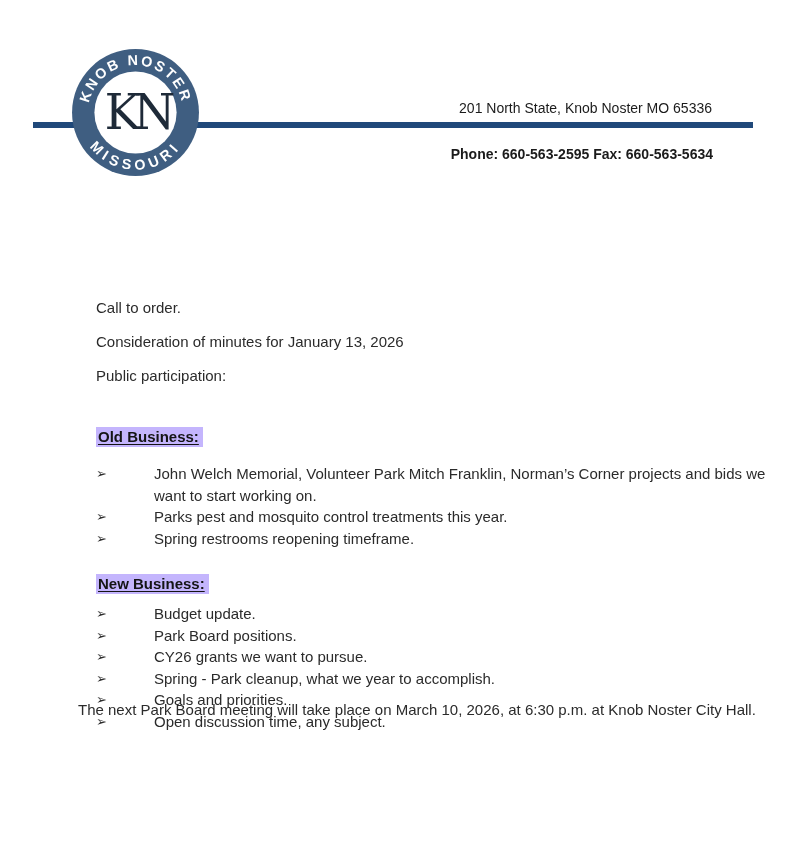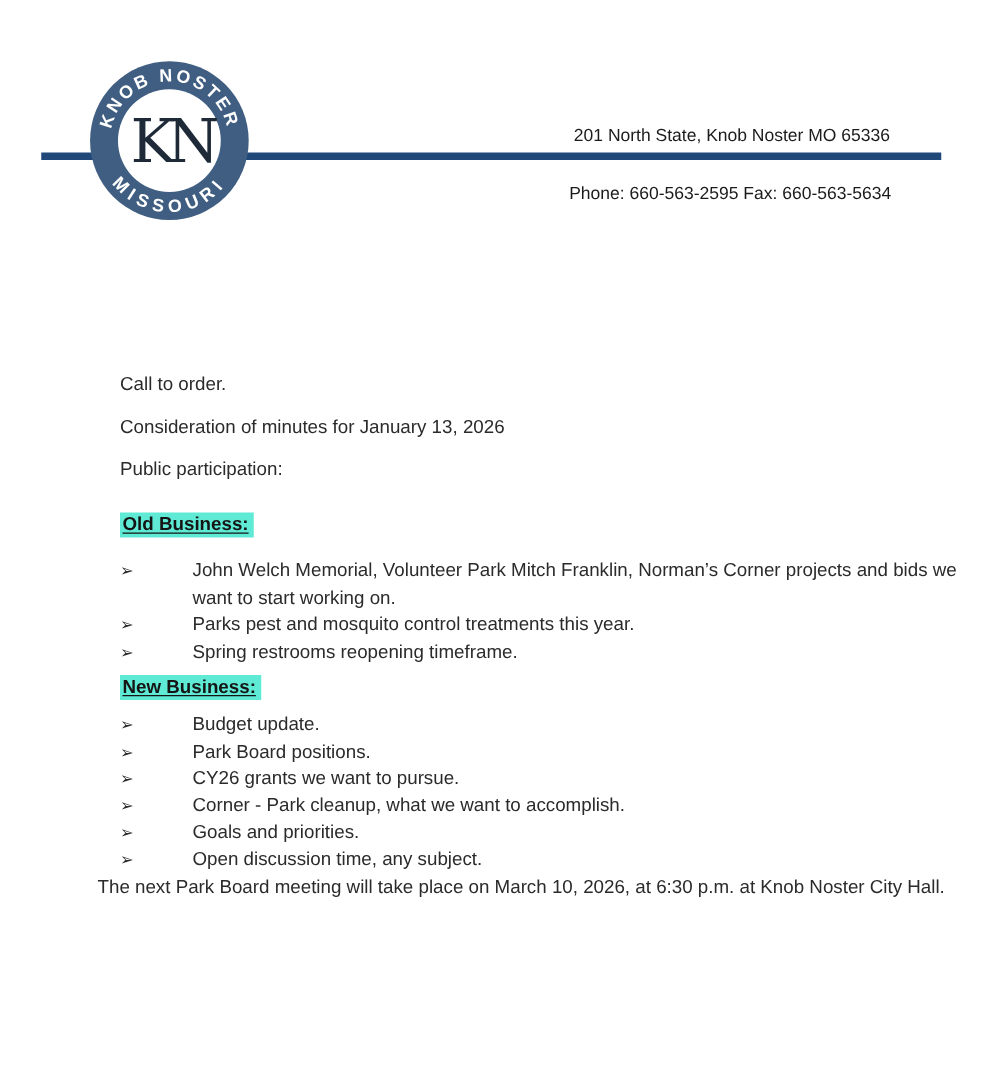--- a/index.html
+++ b/index.html
@@ -37,21 +37,21 @@
     font-weight: normal;
     color: #1b1b1b;
     z-index: 2;
   }
   .phone-line {
     position: absolute;
     top: 146px; left: 0;
     width: 713px;
     text-align: right;
     font-size: 14px;
-    font-weight: normal;
+    font-weight: bold;
     color: #1b1b1b;
     z-index: 2;
   }
 
   
   .title-block {
     position: absolute;
     top: 204px; left: 0;
     width: 750px;
     text-align: center;
@@ -67,23 +67,23 @@
     top: 300px; left: 96px;
     width: 672px;
     font-size: 15px;
     line-height: 16px;
   }
   .intro-list { list-style: none; }
   .intro-list li { margin: 0 0 18px 0; }
 
   .section-heading {
     display: inline-block;
-    margin: 8px 0 0 0;
+    margin: 25px 0 0 0;
     padding: 2px 4px 2px 2px;
-    background: #5eead4;
+    background: #c4b5fd;
     font-weight: bold;
     font-size: 15px;
     color: #141414;
     text-decoration: underline;
     text-underline-offset: 2px;
   }
 
   .agenda-list {
     list-style: none;
     margin-top: 16px;
@@ -189,21 +189,21 @@
           <span class="item-text">Park Board positions.</span>
         </li>
 
         <li class="agenda-item">
           <span class="bullet">➢</span>
           <span class="item-text">CY26 grants we want to pursue.</span>
         </li>
 
         <li class="agenda-item">
           <span class="bullet">➢</span>
-          <span class="item-text">Corner - Park cleanup, what we want to accomplish.</span>
+          <span class="item-text">Spring - Park cleanup, what we year to accomplish.</span>
         </li>
 
         <li class="agenda-item">
           <span class="bullet">➢</span>
           <span class="item-text">Goals and priorities.</span>
         </li>
 
         <li class="agenda-item">
           <span class="bullet">➢</span>
           <span class="item-text">Open discussion time, any subject.</span>

